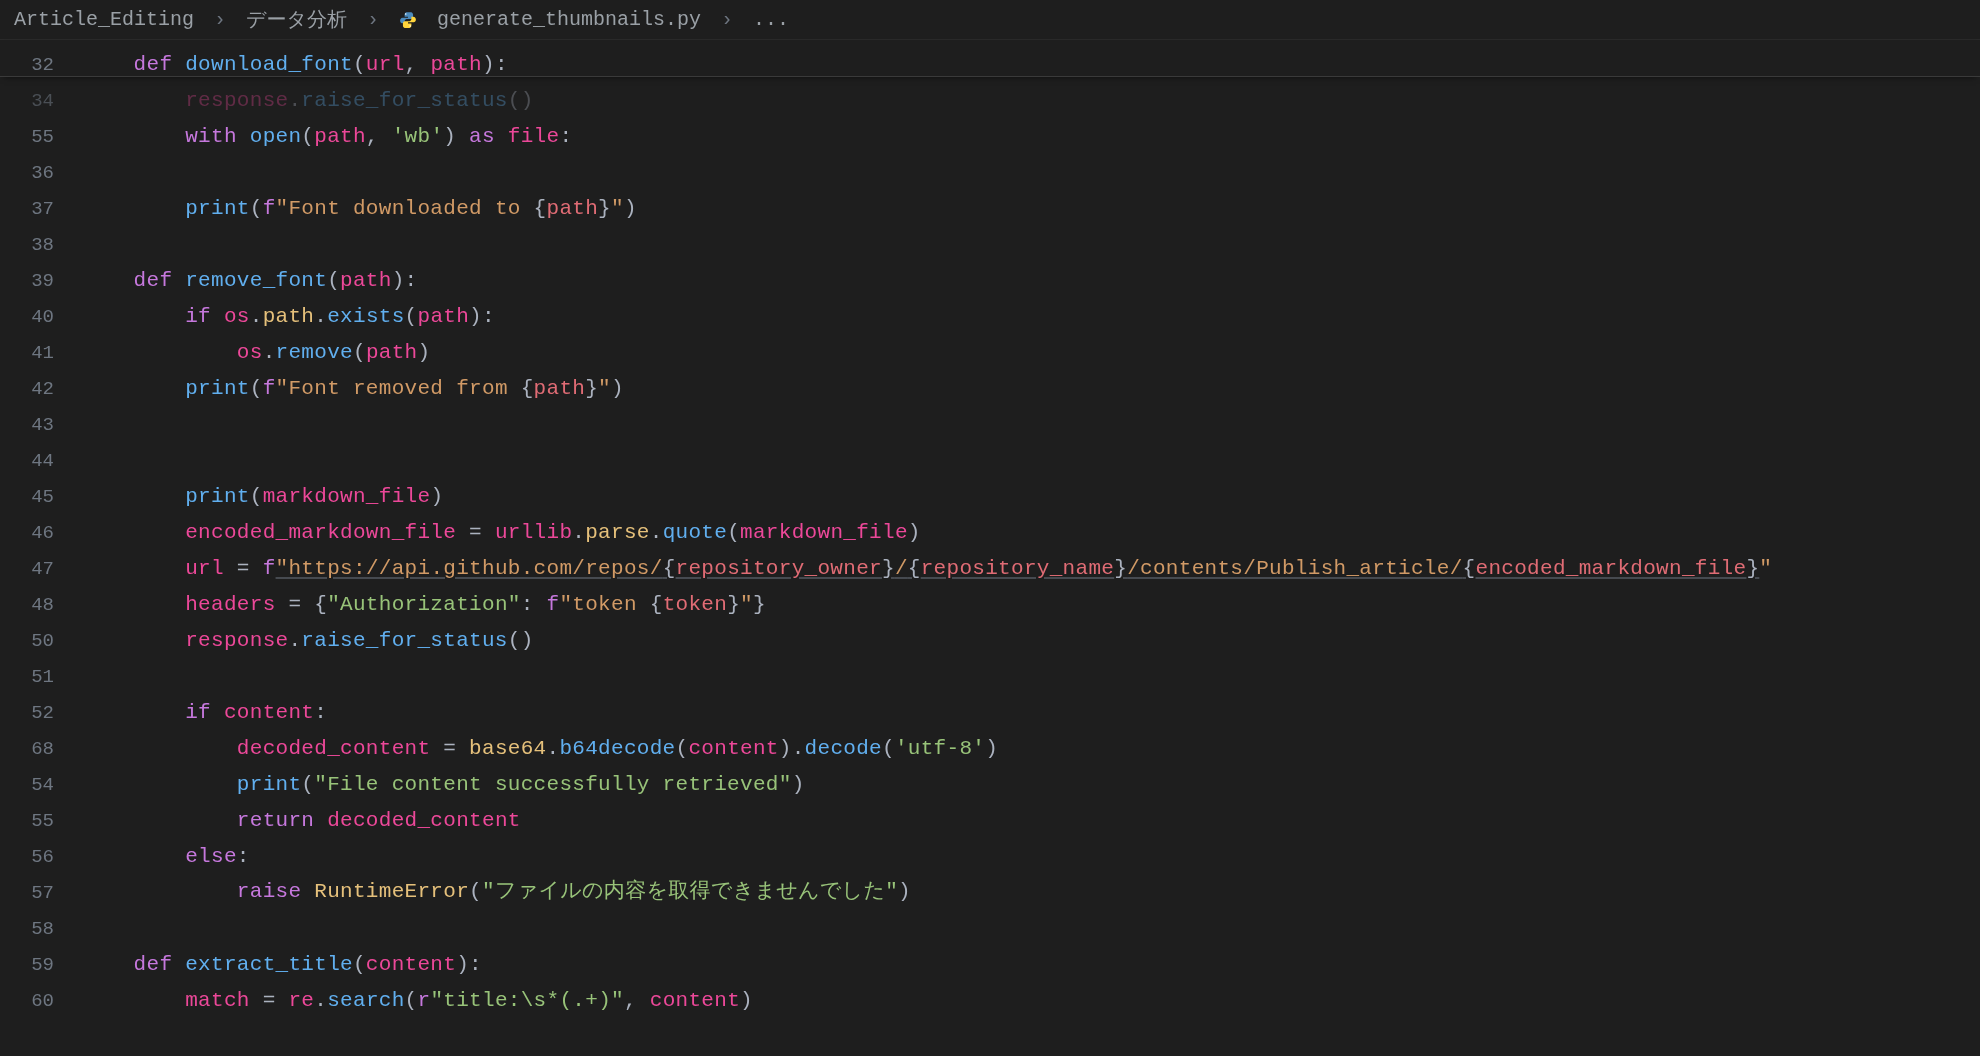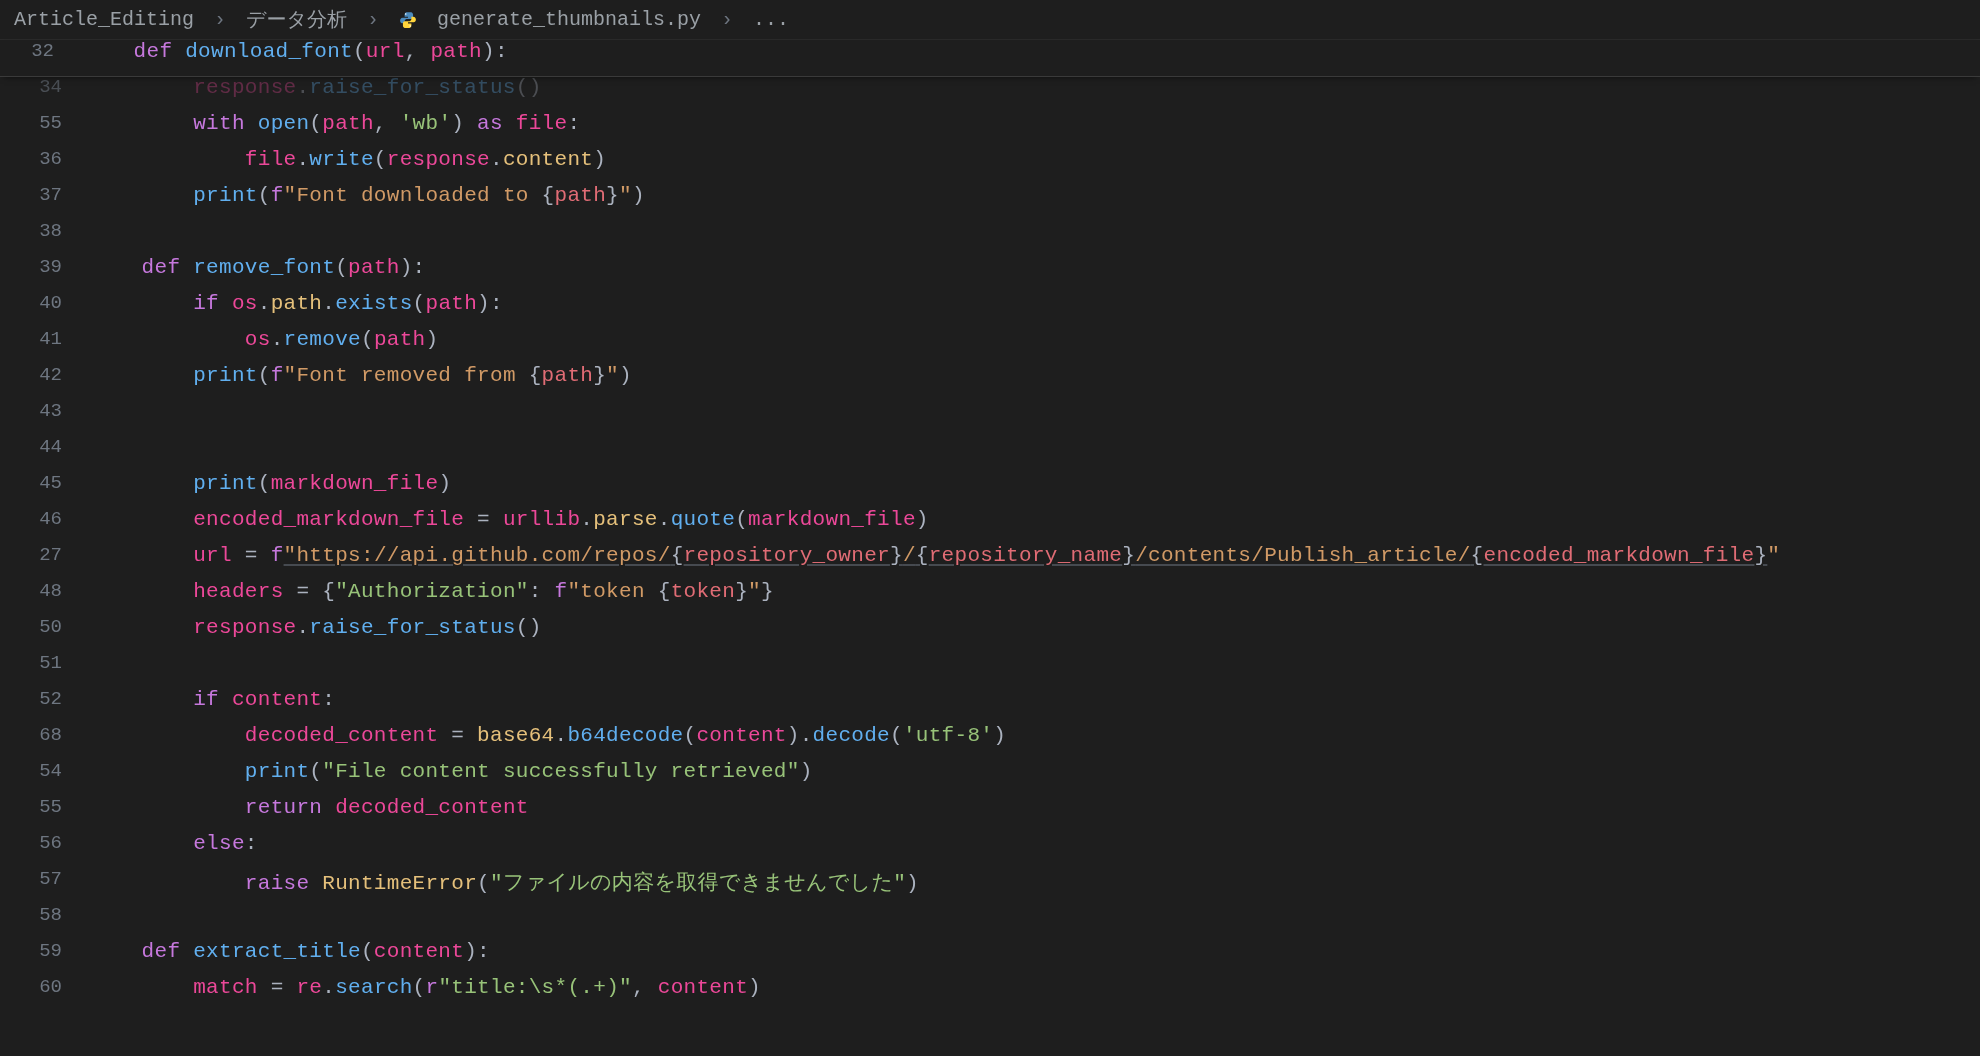--- a/index.html
+++ b/index.html
@@ -42,25 +42,24 @@
     border-bottom: 1px solid #3a3a3a;
     background: #1e1e1e;
     box-shadow: 0 4px 6px -4px rgba(0,0,0,0.6);
   }
   .code-area {
     position: absolute;
     left: 0; right: 0;
     top: 36px;
     bottom: 0;
     overflow: hidden;
-    padding-left: 8px;
   }
   .line {
     display: flex;
-    align-items: flex-start;
+    align-items: flex-end;
     height: 36px;
   }
   .gutter {
     width: 82px;
     text-align: right;
     color: #6e7681;
     padding-right: 28px;
     user-select: none;
     flex: 0 0 82px;
     font-size: 19px;
@@ -116,21 +115,20 @@
       <div class="line faded">
         <div class="gutter">34</div>
         <div class="code"><span>        </span><span class="id">response</span><span class="op">.</span><span class="call">raise_for_status</span><span class="op">()</span></div>
       </div>
       <div class="line">
         <div class="gutter">55</div>
         <div class="code"><span>        </span><span class="kw">with</span><span class="op"> </span><span class="call">open</span><span class="op">(</span><span class="id">path</span><span class="op">, </span><span class="str">'wb'</span><span class="op">) </span><span class="kw">as</span><span class="op"> </span><span class="id">file</span><span class="op">:</span></div>
       </div>
       <div class="line">
         <div class="gutter">36</div>
-        <div class="code"><span>            </span><span class="id">file</span><span class="op">.</span><span class="call">write</span><span class="op">(</span><span class="id">response</span><span class="op">.</span><span class="attr">content</span><span class="op">)</span></div>
       </div>
       <div class="line">
         <div class="gutter">37</div>
         <div class="code"><span>        </span><span class="call">print</span><span class="op">(</span><span class="kw">f</span><span class="fstr">"Font downloaded to </span><span class="op">{</span><span class="interp">path</span><span class="op">}</span><span class="fstr">"</span><span class="op">)</span></div>
       </div>
       <div class="line">
         <div class="gutter">38</div>
         <div class="code"><span></span></div>
       </div>
       <div class="line">
@@ -158,21 +156,21 @@
       </div>
       <div class="line">
         <div class="gutter">45</div>
         <div class="code"><span>        </span><span class="call">print</span><span class="op">(</span><span class="id">markdown_file</span><span class="op">)</span></div>
       </div>
       <div class="line">
         <div class="gutter">46</div>
         <div class="code"><span>        </span><span class="id">encoded_markdown_file</span><span class="op"> = </span><span class="id">urllib</span><span class="op">.</span><span class="attr">parse</span><span class="op">.</span><span class="call">quote</span><span class="op">(</span><span class="id">markdown_file</span><span class="op">)</span></div>
       </div>
       <div class="line">
-        <div class="gutter">27</div>
+        <div class="gutter">47</div>
         <div class="code"><span>        </span><span class="id">url</span><span class="op"> = </span><span class="kw">f</span><span class="fstr url">"https://api.github.com/repos/</span><span class="op url">{</span><span class="interp url">repository_owner</span><span class="op url">}</span><span class="fstr url">/</span><span class="op url">{</span><span class="interp url">repository_name</span><span class="op url">}</span><span class="fstr url">/contents/Publish_article/</span><span class="op url">{</span><span class="interp url">encoded_markdown_file</span><span class="op url">}</span><span class="fstr">"</span></div>
       </div>
       <div class="line">
         <div class="gutter">48</div>
         <div class="code"><span>        </span><span class="id">headers</span><span class="op"> = {</span><span class="str">"Authorization"</span><span class="op">: </span><span class="kw">f</span><span class="fstr">"token </span><span class="op">{</span><span class="interp">token</span><span class="op">}</span><span class="fstr">"</span><span class="op">}</span></div>
       </div>
       <div class="line">
         <div class="gutter">50</div>
         <div class="code"><span>        </span><span class="id">response</span><span class="op">.</span><span class="call">raise_for_status</span><span class="op">()</span></div>
       </div>

